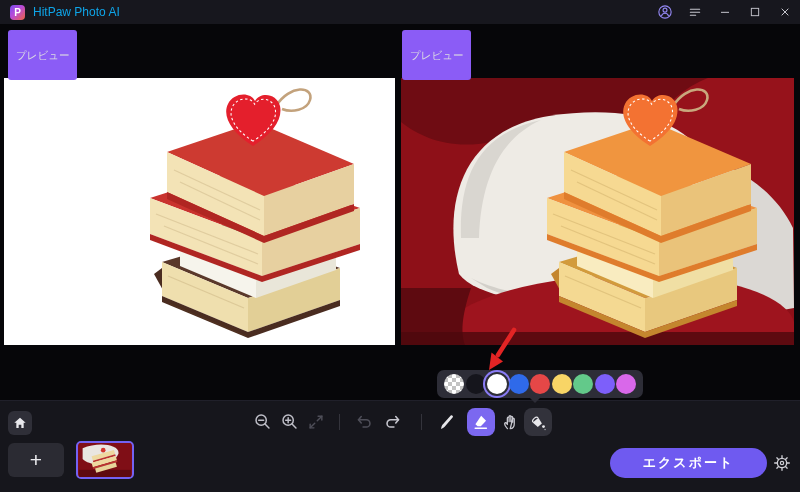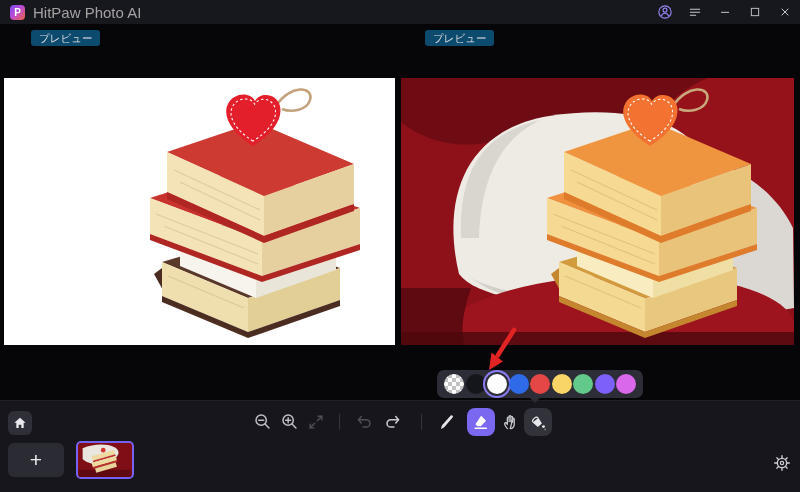--- a/index.html
+++ b/index.html
@@ -6,32 +6,32 @@
   html,body { width:800px; height:492px; overflow:hidden; background:#0a0a0e;
     font-family:"Liberation Sans","DejaVu Sans",sans-serif; }
   .app { position:relative; width:800px; height:492px; background:#060609; overflow:hidden; }
 
   
   .titlebar { position:absolute; top:0; left:0; width:800px; height:24px;
     background:#17171e; display:flex; align-items:center; z-index:30; }
   .logo { width:15px; height:15px; margin-left:10px; border-radius:4px;
     background:linear-gradient(135deg,#7a4df0 0%,#b94bd8 45%,#f0633f 100%);
     color:#fff; font-size:10px; font-weight:bold; display:flex; align-items:center; justify-content:center; }
-  .app-title { margin-left:8px; font-size:15px; color:#a3a3a3; }
+  .app-title { margin-left:8px; font-size:12px; color:#0ea5e9; }
   .win-controls { position:absolute; right:0; top:0; height:24px; display:flex; align-items:center; }
   .win-btn { width:30px; height:24px; display:flex; align-items:center; justify-content:center;
     background:transparent; border:none; cursor:pointer; }
 
   
   .canvas { position:absolute; top:24px; left:0; width:800px; height:376px; background:#060609; }
   .photo { position:absolute; top:54px; height:267px; overflow:hidden; }
   .photo-left  { left:4px;  width:391px; background:#ffffff; }
   .photo-right { left:401px; width:393px; background:#8e1018; }
-  .panel-label { position:absolute; top:6px; background:#0c4a6e; color:#dcdce2;
-    font-size:10.5px; line-height:16px; padding:0 8px; border-radius:3px; z-index:5;margin-left:23px; }
+  .panel-label { position:absolute; top:6px; background:#8b5cf6; color:#dcdce2;
+    font-size:10.5px; line-height:16px; padding:17px 8px; border-radius:3px; z-index:5; }
   .label-left { left:8px; } .label-right { left:402px; }
 
   
   .palette { position:absolute; left:437px; top:346px; width:206px; height:28px;
     background:#2d2d37; border-radius:7px; display:flex; align-items:center;
     justify-content:space-between; padding:0 7px; z-index:20; }
   .palette .caret { position:absolute; left:92px; top:27px; width:0; height:0;
     border-left:6px solid transparent; border-right:6px solid transparent; border-top:6px solid #2d2d37; }
   .swatch { width:20px; height:20px; border-radius:50%; cursor:pointer; flex:0 0 auto; }
   .swatch.checker { background-color:#fff;
@@ -321,20 +321,21 @@
           <rect x="16" y="11" width="26" height="5" fill="#eed9a0"></rect>
           <rect x="16" y="16" width="26" height="2" fill="#bb3330"></rect>
           <rect x="14" y="18" width="28" height="5" fill="#eed9a0"></rect>
           <rect x="14" y="23" width="28" height="2" fill="#bb3330"></rect>
           <rect x="16" y="25" width="24" height="5" fill="#e8d49a"></rect>
         </g>
         <circle cx="27" cy="8" r="2.6" fill="#d2372f"></circle>
       </svg>
     </div>
 
+    <button class="export-btn">エクスポート</button>
     <button class="gear-btn">
       <svg width="20" height="20" viewBox="0 0 24 24">
         <g fill="none" stroke="#cfcfd5" stroke-width="1.6" stroke-linecap="round">
           <circle cx="12" cy="12" r="5.6"></circle>
           <circle cx="12" cy="12" r="2" stroke-width="1.4"></circle>
           <path d="M18,12 H20.8 M16.24,16.24 L18.2,18.2 M12,18 V20.8 M7.76,16.24 L5.8,18.2 M6,12 H3.2 M7.76,7.76 L5.8,5.8 M12,6 V3.2 M16.24,7.76 L18.2,5.8"></path>
         </g>
       </svg>
     </button>
   </div>

